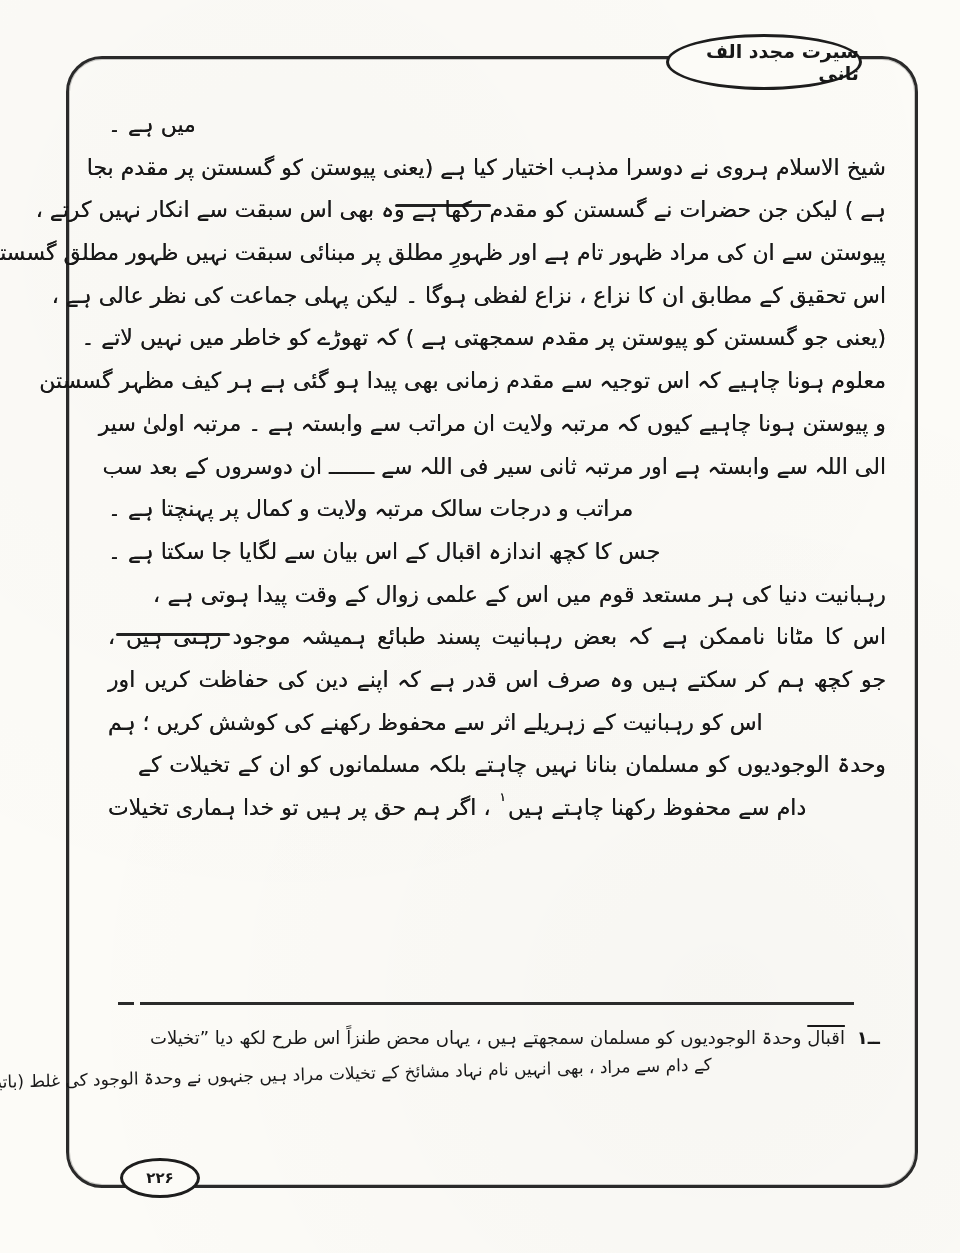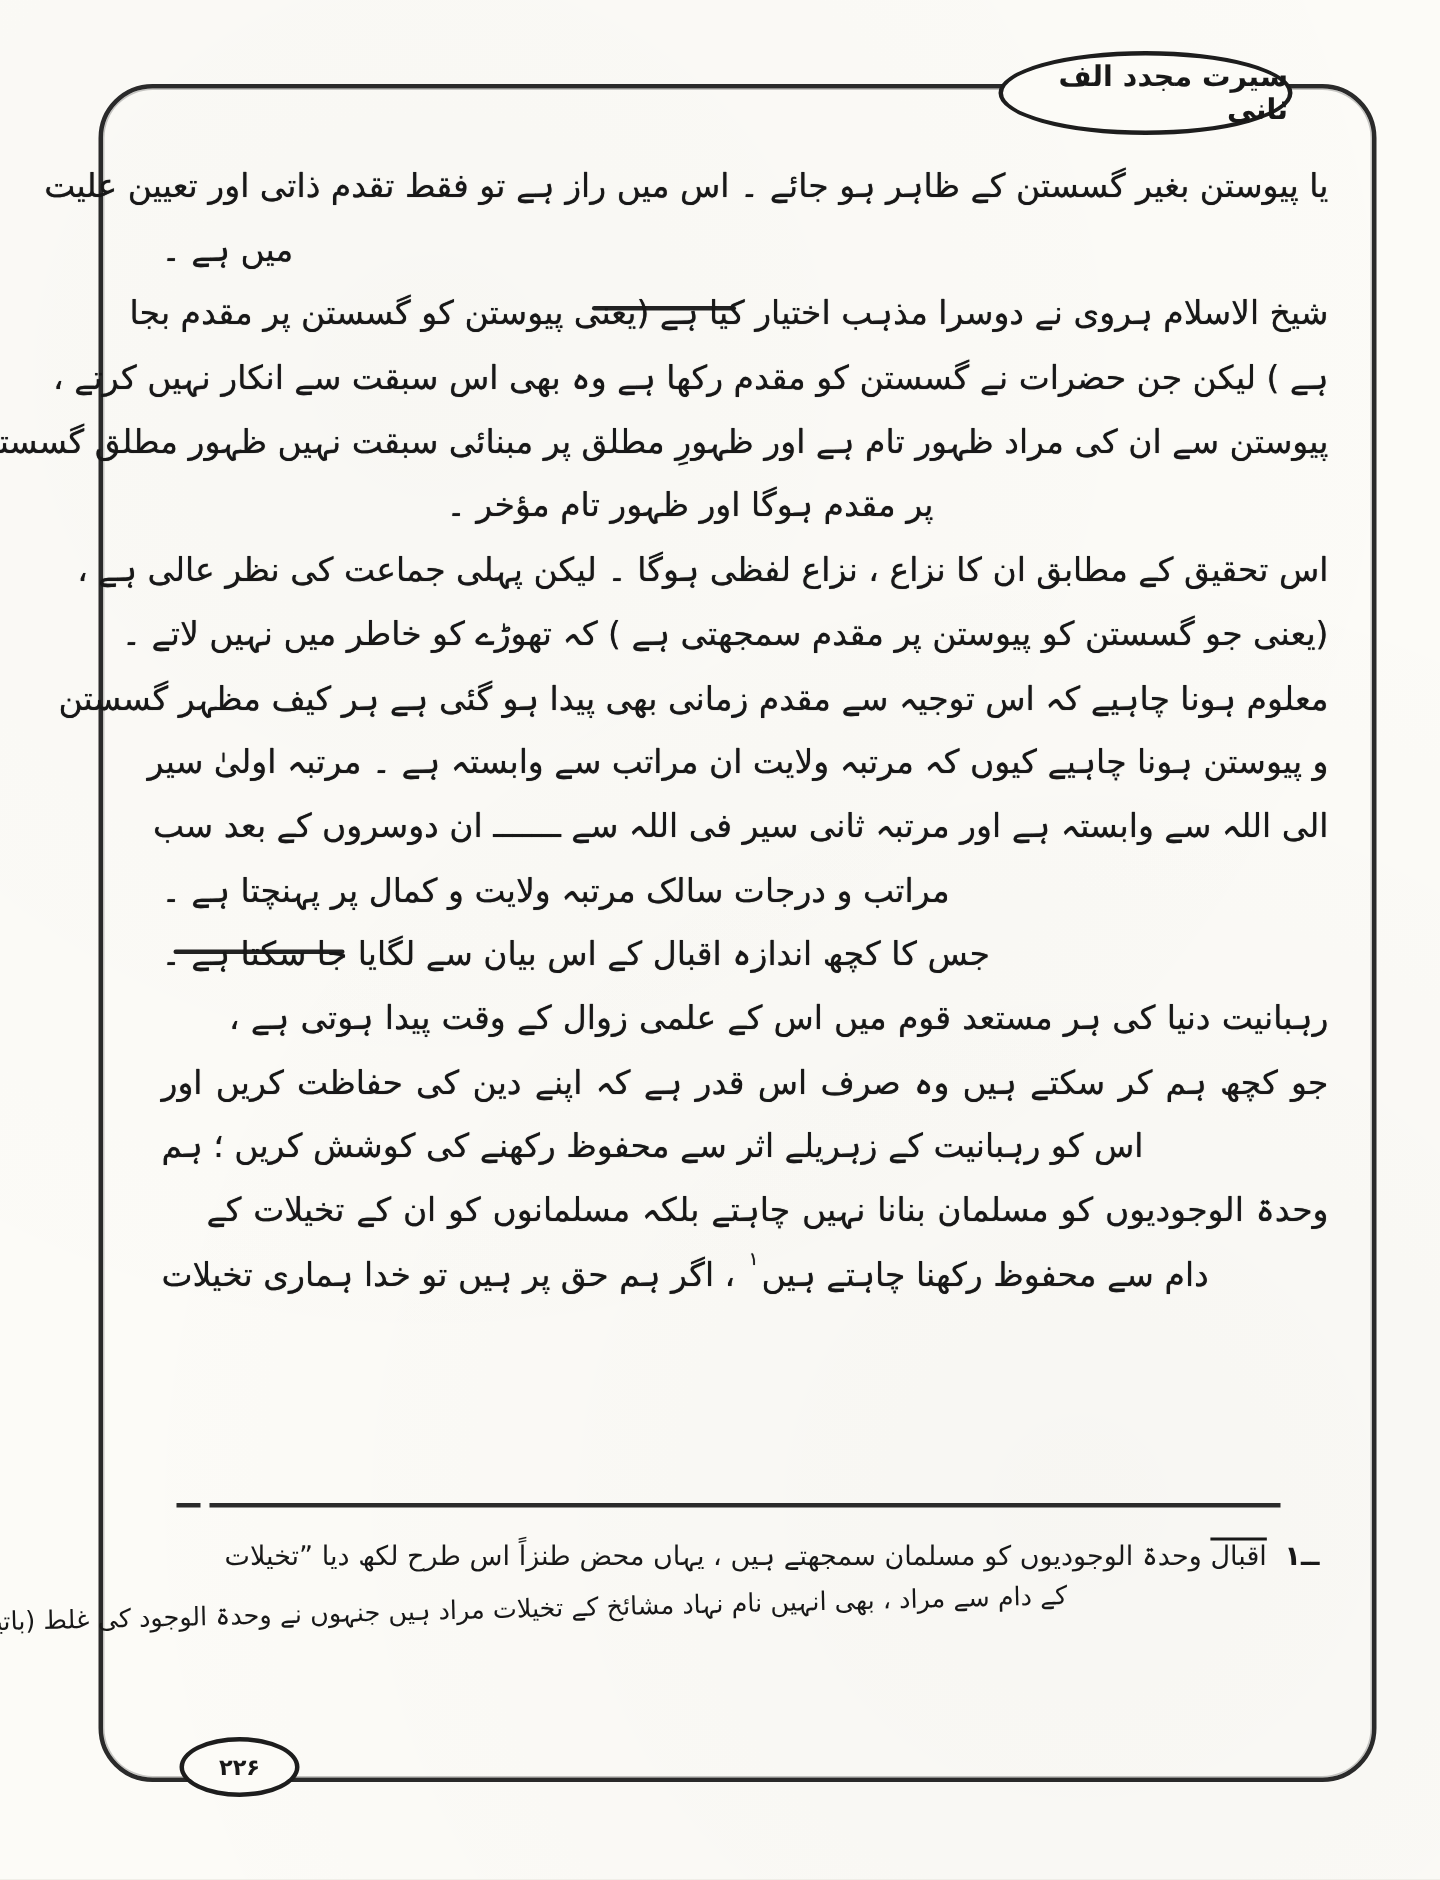--- a/index.html
+++ b/index.html
@@ -75,34 +75,33 @@
   </div>
 
   <div class="oval pagenum-oval">
     <span>۲۲۶</span>
   </div>
 
   <div class="dash dash1"></div>
   <div class="dash dash2"></div>
 
   <div class="text-block">
-    <div class="line full pl78">یا پیوستن بغیر گسستن کے ظاہر ہو جائے ۔ اس میں راز ہے تو فقط تقدم ذاتی اور تعیین علیت</div>
     <div class="line end gap-top">میں ہے ۔</div>
     <div class="line full">شیخ الاسلام ہروی نے دوسرا مذہب اختیار کیا ہے (یعنی پیوستن کو گسستن پر مقدم بجا</div>
     <div class="line full">ہے ) لیکن جن حضرات نے گسستن کو مقدم رکھا ہے وہ بھی اس سبقت سے انکار نہیں کرتے ،</div>
     <div class="line full">پیوستن سے ان کی مراد ظہور تام ہے اور ظہورِ مطلق پر مبنائی سبقت نہیں ظہور مطلق گسستن</div>
-    <div class="line end pl190">پر مقدم ہوگا اور ظہور تام مؤخر ۔</div>
     <div class="line full pl50">اس تحقیق کے مطابق ان کا نزاع ، نزاع لفظی ہوگا ۔ لیکن پہلی جماعت کی نظر عالی ہے ،</div>
     <div class="line full pl40">(یعنی جو گسستن کو پیوستن پر مقدم سمجھتی ہے ) کہ تھوڑے کو خاطر میں نہیں لاتے ۔</div>
     <div class="line full">معلوم ہونا چاہیے کہ اس توجیہ سے مقدم زمانی بھی پیدا ہو گئی ہے ہر کیف مظہر گسستن</div>
     <div class="line full">و پیوستن ہونا چاہیے کیوں کہ مرتبہ ولایت ان مراتب سے وابستہ ہے ۔ مرتبہ اولیٰ سیر</div>
     <div class="line full">الی اللہ سے وابستہ ہے اور مرتبہ ثانی سیر فی اللہ سے ـــــــ ان دوسروں کے بعد سب</div>
     <div class="line end">مراتب و درجات سالک مرتبہ ولایت و کمال پر پہنچتا ہے ۔</div>
     <div class="line end">جس کا کچھ اندازہ اقبال کے اس بیان سے لگایا جا سکتا ہے ۔</div>
     <div class="line full pl45">رہبانیت دنیا کی ہر مستعد قوم میں اس کے علمی زوال کے وقت پیدا ہوتی ہے ،</div>
+    <div class="line full">اس کا مٹانا ناممکن ہے کہ بعض رہبانیت پسند طبائع ہمیشہ موجود رہتی ہیں ،</div>
     <div class="line full">جو کچھ ہم کر سکتے ہیں وہ صرف اس قدر ہے کہ اپنے دین کی حفاظت کریں اور</div>
     <div class="line end">اس کو رہبانیت کے زہریلے اثر سے محفوظ رکھنے کی کوشش کریں ؛ ہم</div>
     <div class="line full pl30">وحدۃ الوجودیوں کو مسلمان بنانا نہیں چاہتے بلکہ مسلمانوں کو ان کے تخیلات کے</div>
     <div class="line end">
       <span>دام سے محفوظ رکھنا چاہتے ہیں</span><sup class="ref">۱</sup>
       <span>، اگر ہم حق پر ہیں تو خدا ہماری تخیلات</span>
     </div>
   </div>
 
   <div class="fn-sep"></div>

